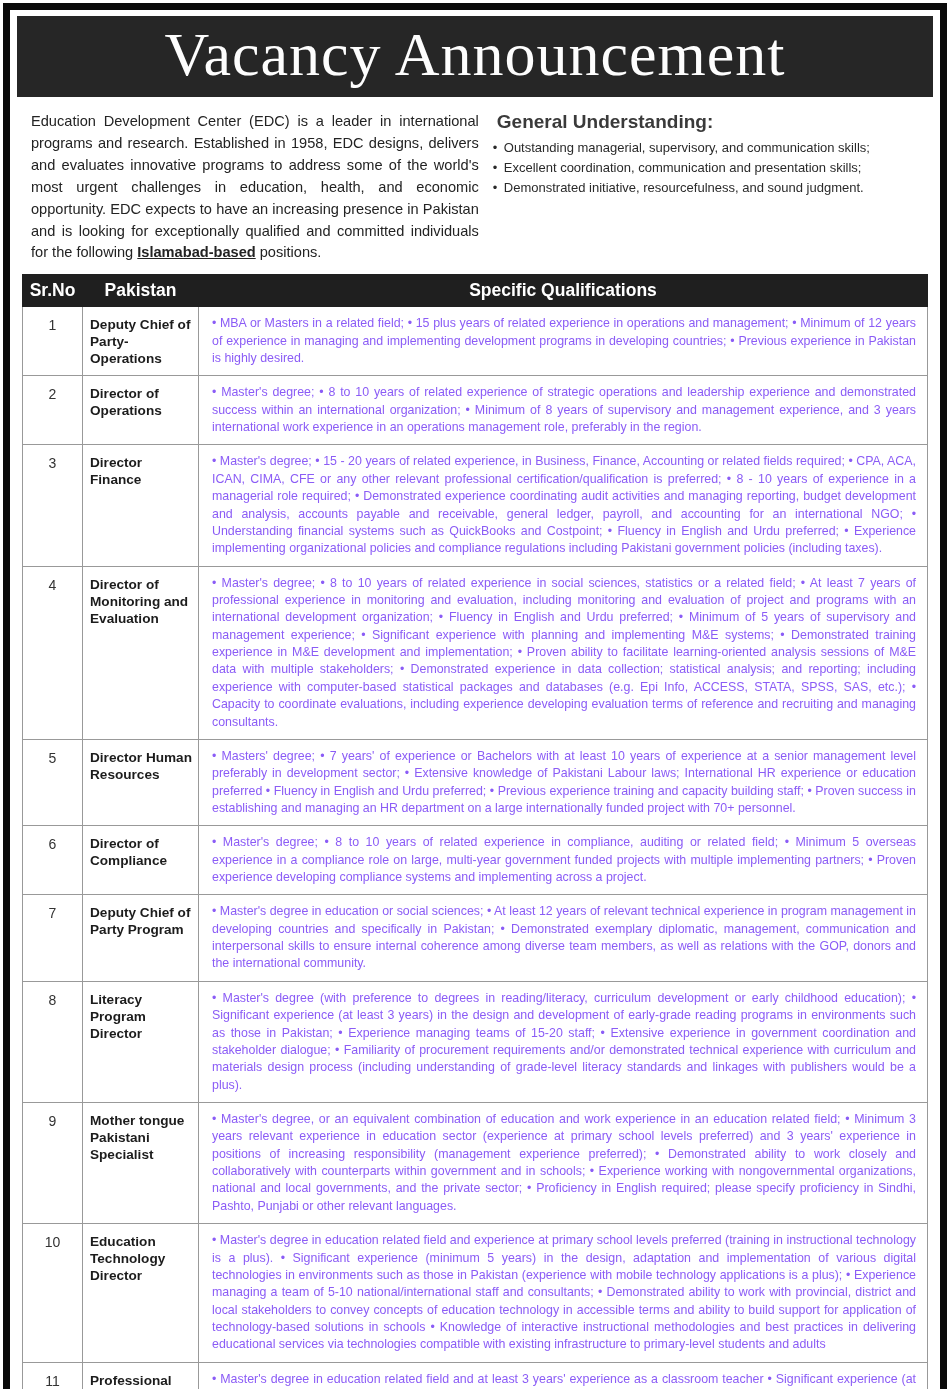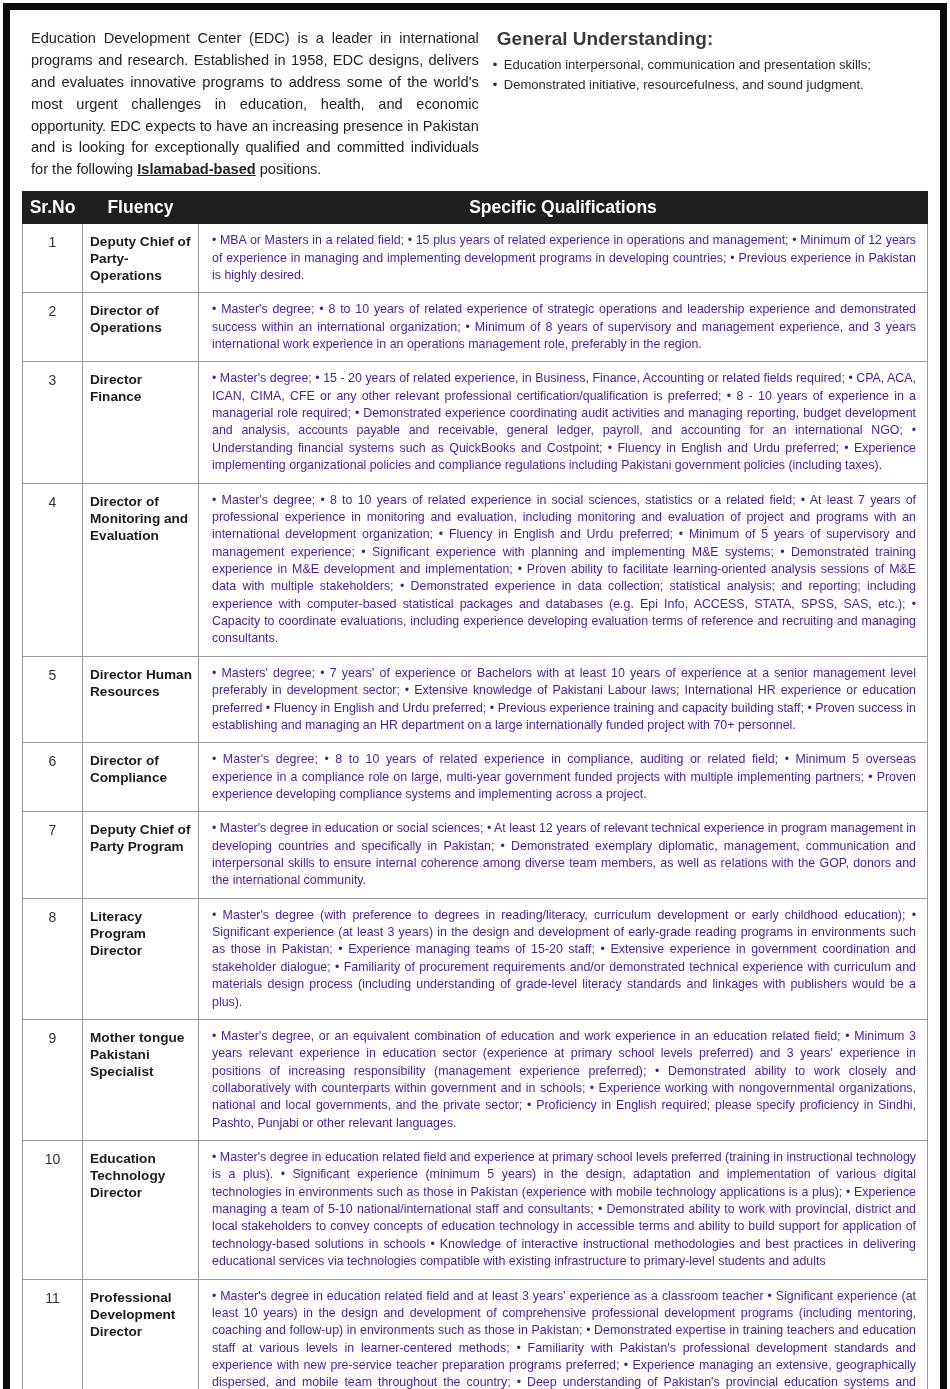--- a/index.html
+++ b/index.html
@@ -102,46 +102,50 @@
     line-height: 1.25;
     padding: 10px 4px 6px 7px;
     color: #1c1c1c;
     margin-top: 36px;
   }
   td.cell-qual {
     font-size: 12.4px;
     line-height: 1.4;
     text-align: justify;
     padding: 8px 11px 8px 13px;
-    color: #4c1d95;
+    color: #8b5cf6;
   }
 </style>
 </head>
 <body>
 
 <div class="page-frame">
 
+  <div class="title-box">
+    <h1>Vacancy Announcement</h1>
+  </div>
 
   <div class="top-section">
     <p class="intro"><span>Education Development Center (EDC) is a leader in international programs and research. Established in 1958, EDC designs, delivers and evaluates innovative programs to address some of the world's most urgent challenges in education, health, and economic opportunity. EDC expects to have an increasing presence in Pakistan and is looking for exceptionally qualified and committed individuals for the following </span><span class="hl">Islamabad-based</span><span> positions.</span></p>
 
     <div class="genqual">
       <h2 class="genqual-title">General Understanding:</h2>
       <ul class="genqual-list" id="genqual-list">
-          <li>Education interpersonal, communication and presentation skills;</li>
+          <li>Outstanding managerial, supervisory, and communication skills;</li>
+          <li>Excellent coordination, communication and presentation skills;</li>
           <li>Demonstrated initiative, resourcefulness, and sound judgment.</li>
         </ul>
     </div>
   </div>
 
   <table class="vacancy">
     <thead>
       <tr>
         <th>Sr.No</th>
-        <th>Fluency</th>
+        <th>Pakistan</th>
         <th>Specific Qualifications</th>
       </tr>
     </thead>
     <tbody id="vacancy-body">
         <tr>
           <td class="cell-sr">1</td>
           <td class="cell-pos">Deputy Chief of Party-Operations</td>
           <td class="cell-qual">•  MBA or Masters in a related field;   •  15 plus years of related experience in operations and management;   • Minimum of 12 years of experience in managing and implementing development programs in developing countries;  • Previous experience in Pakistan is highly desired.</td>
         </tr>
         <tr>

